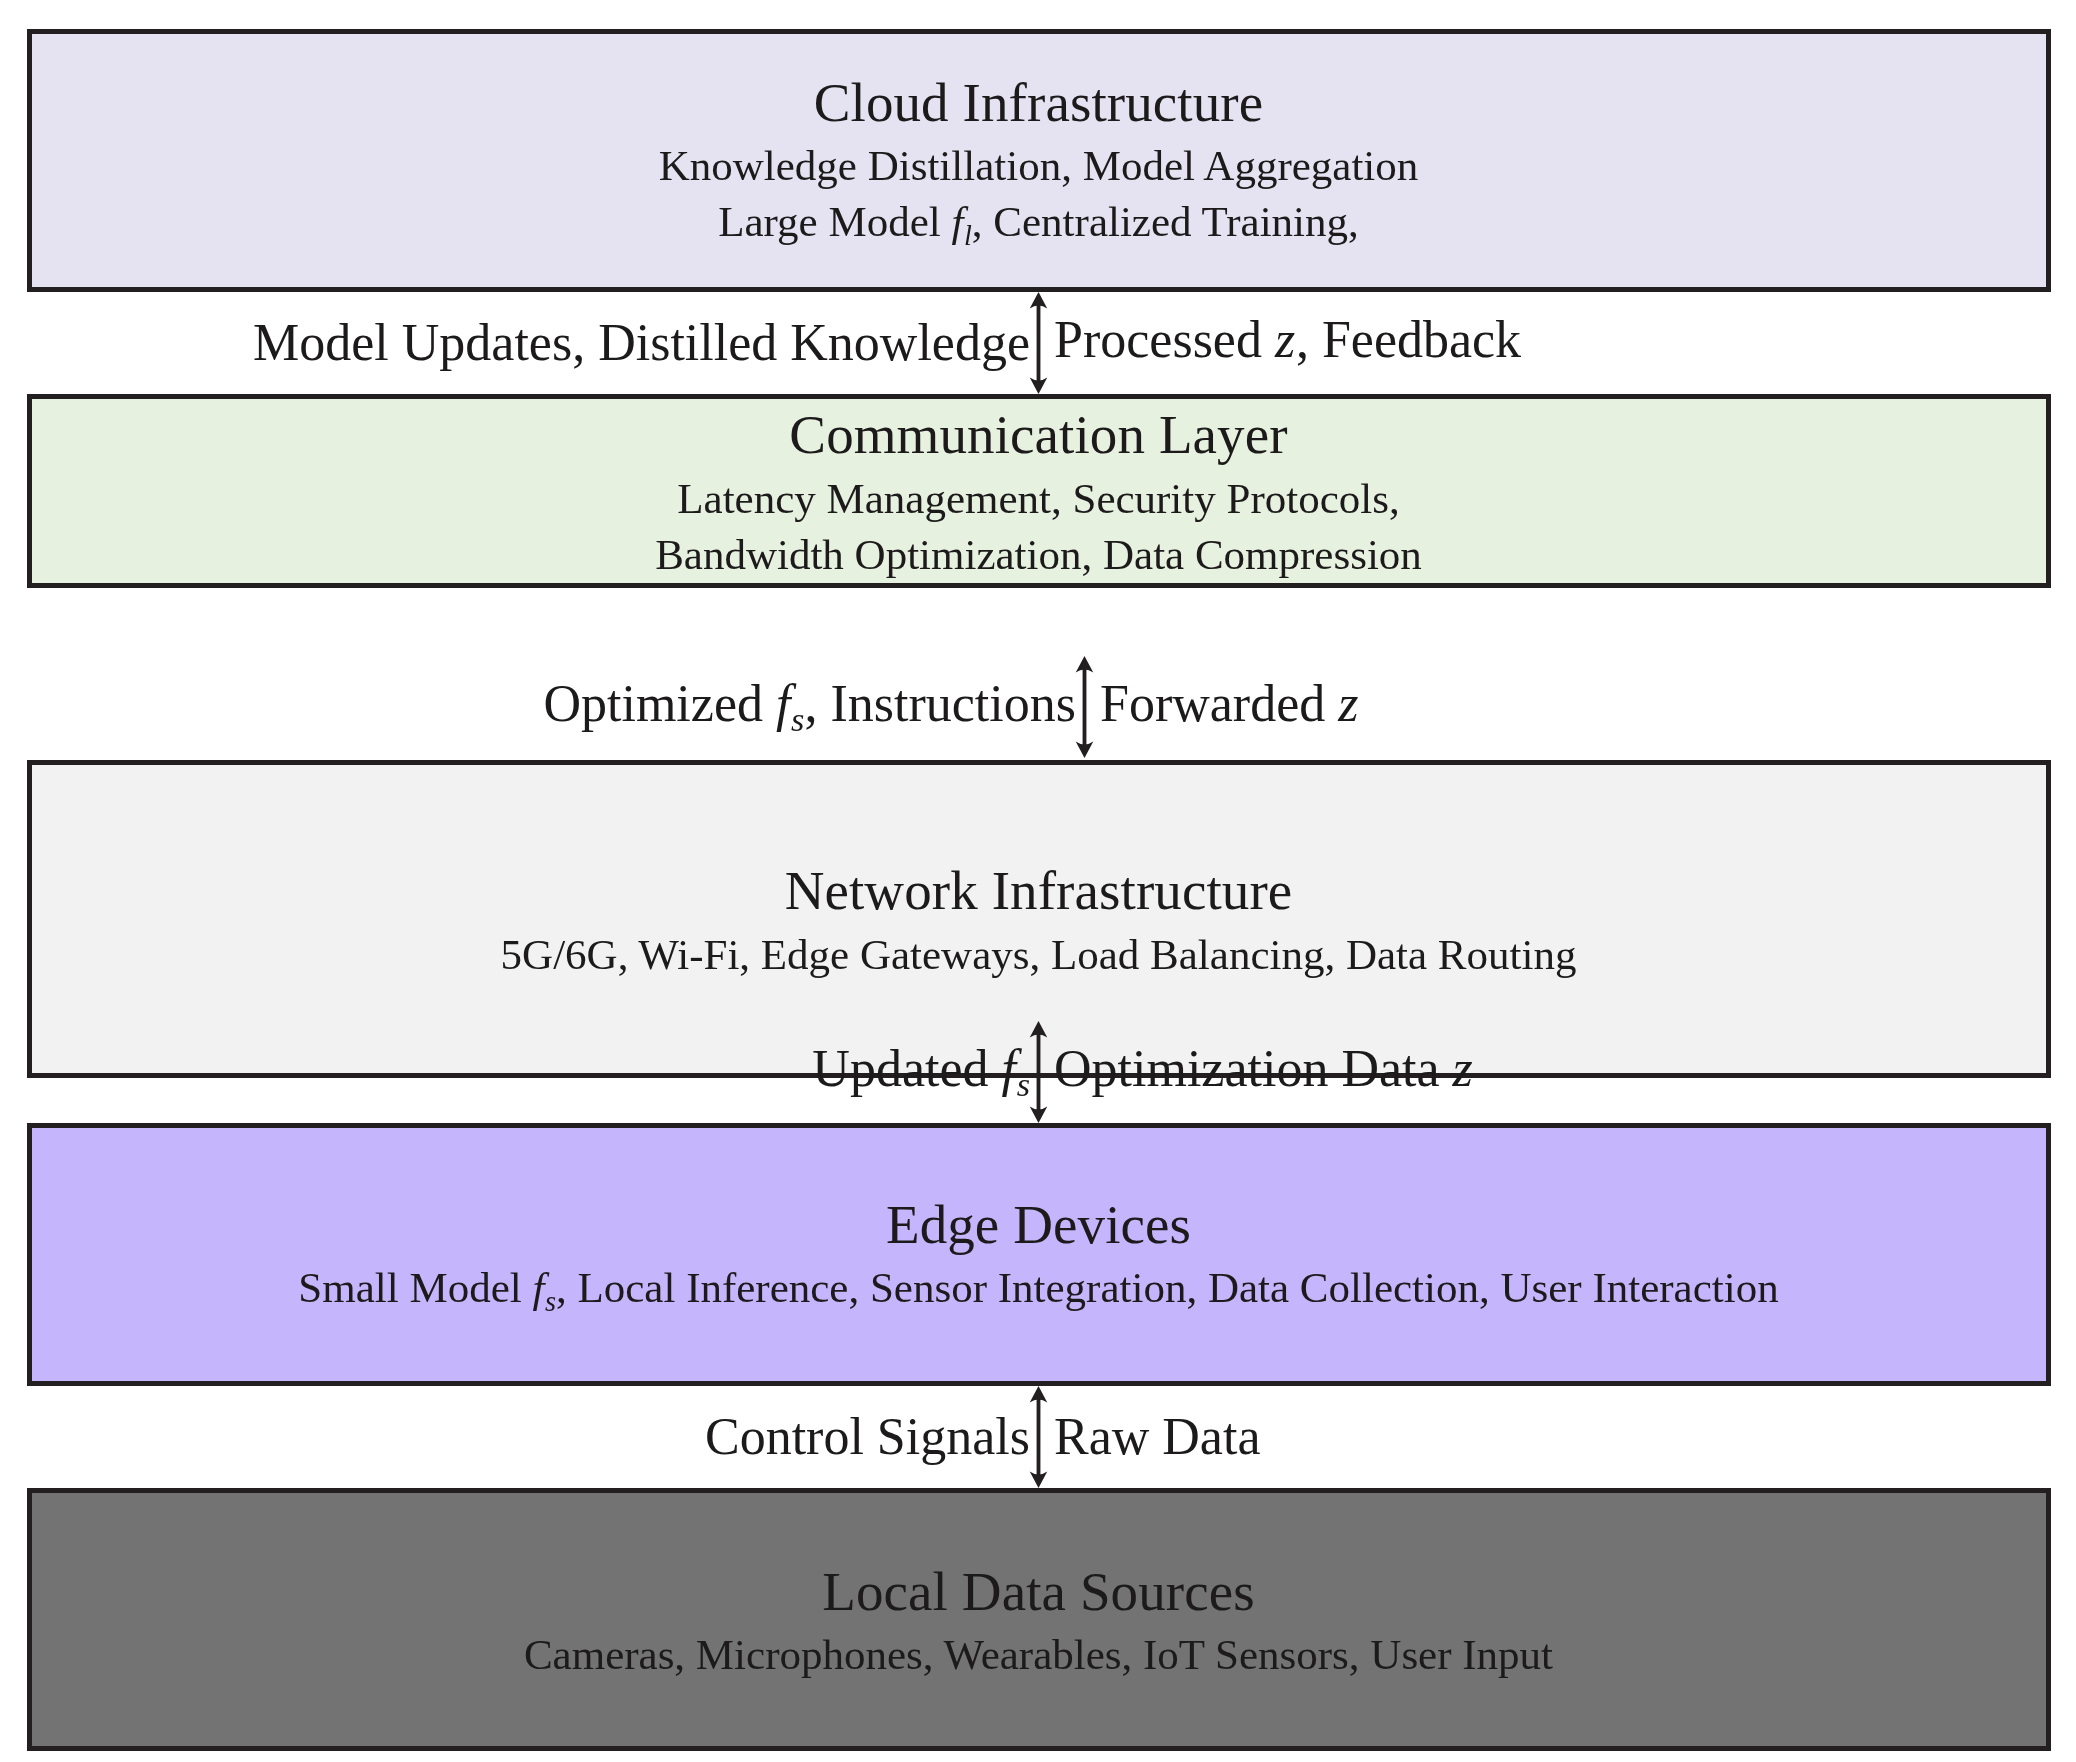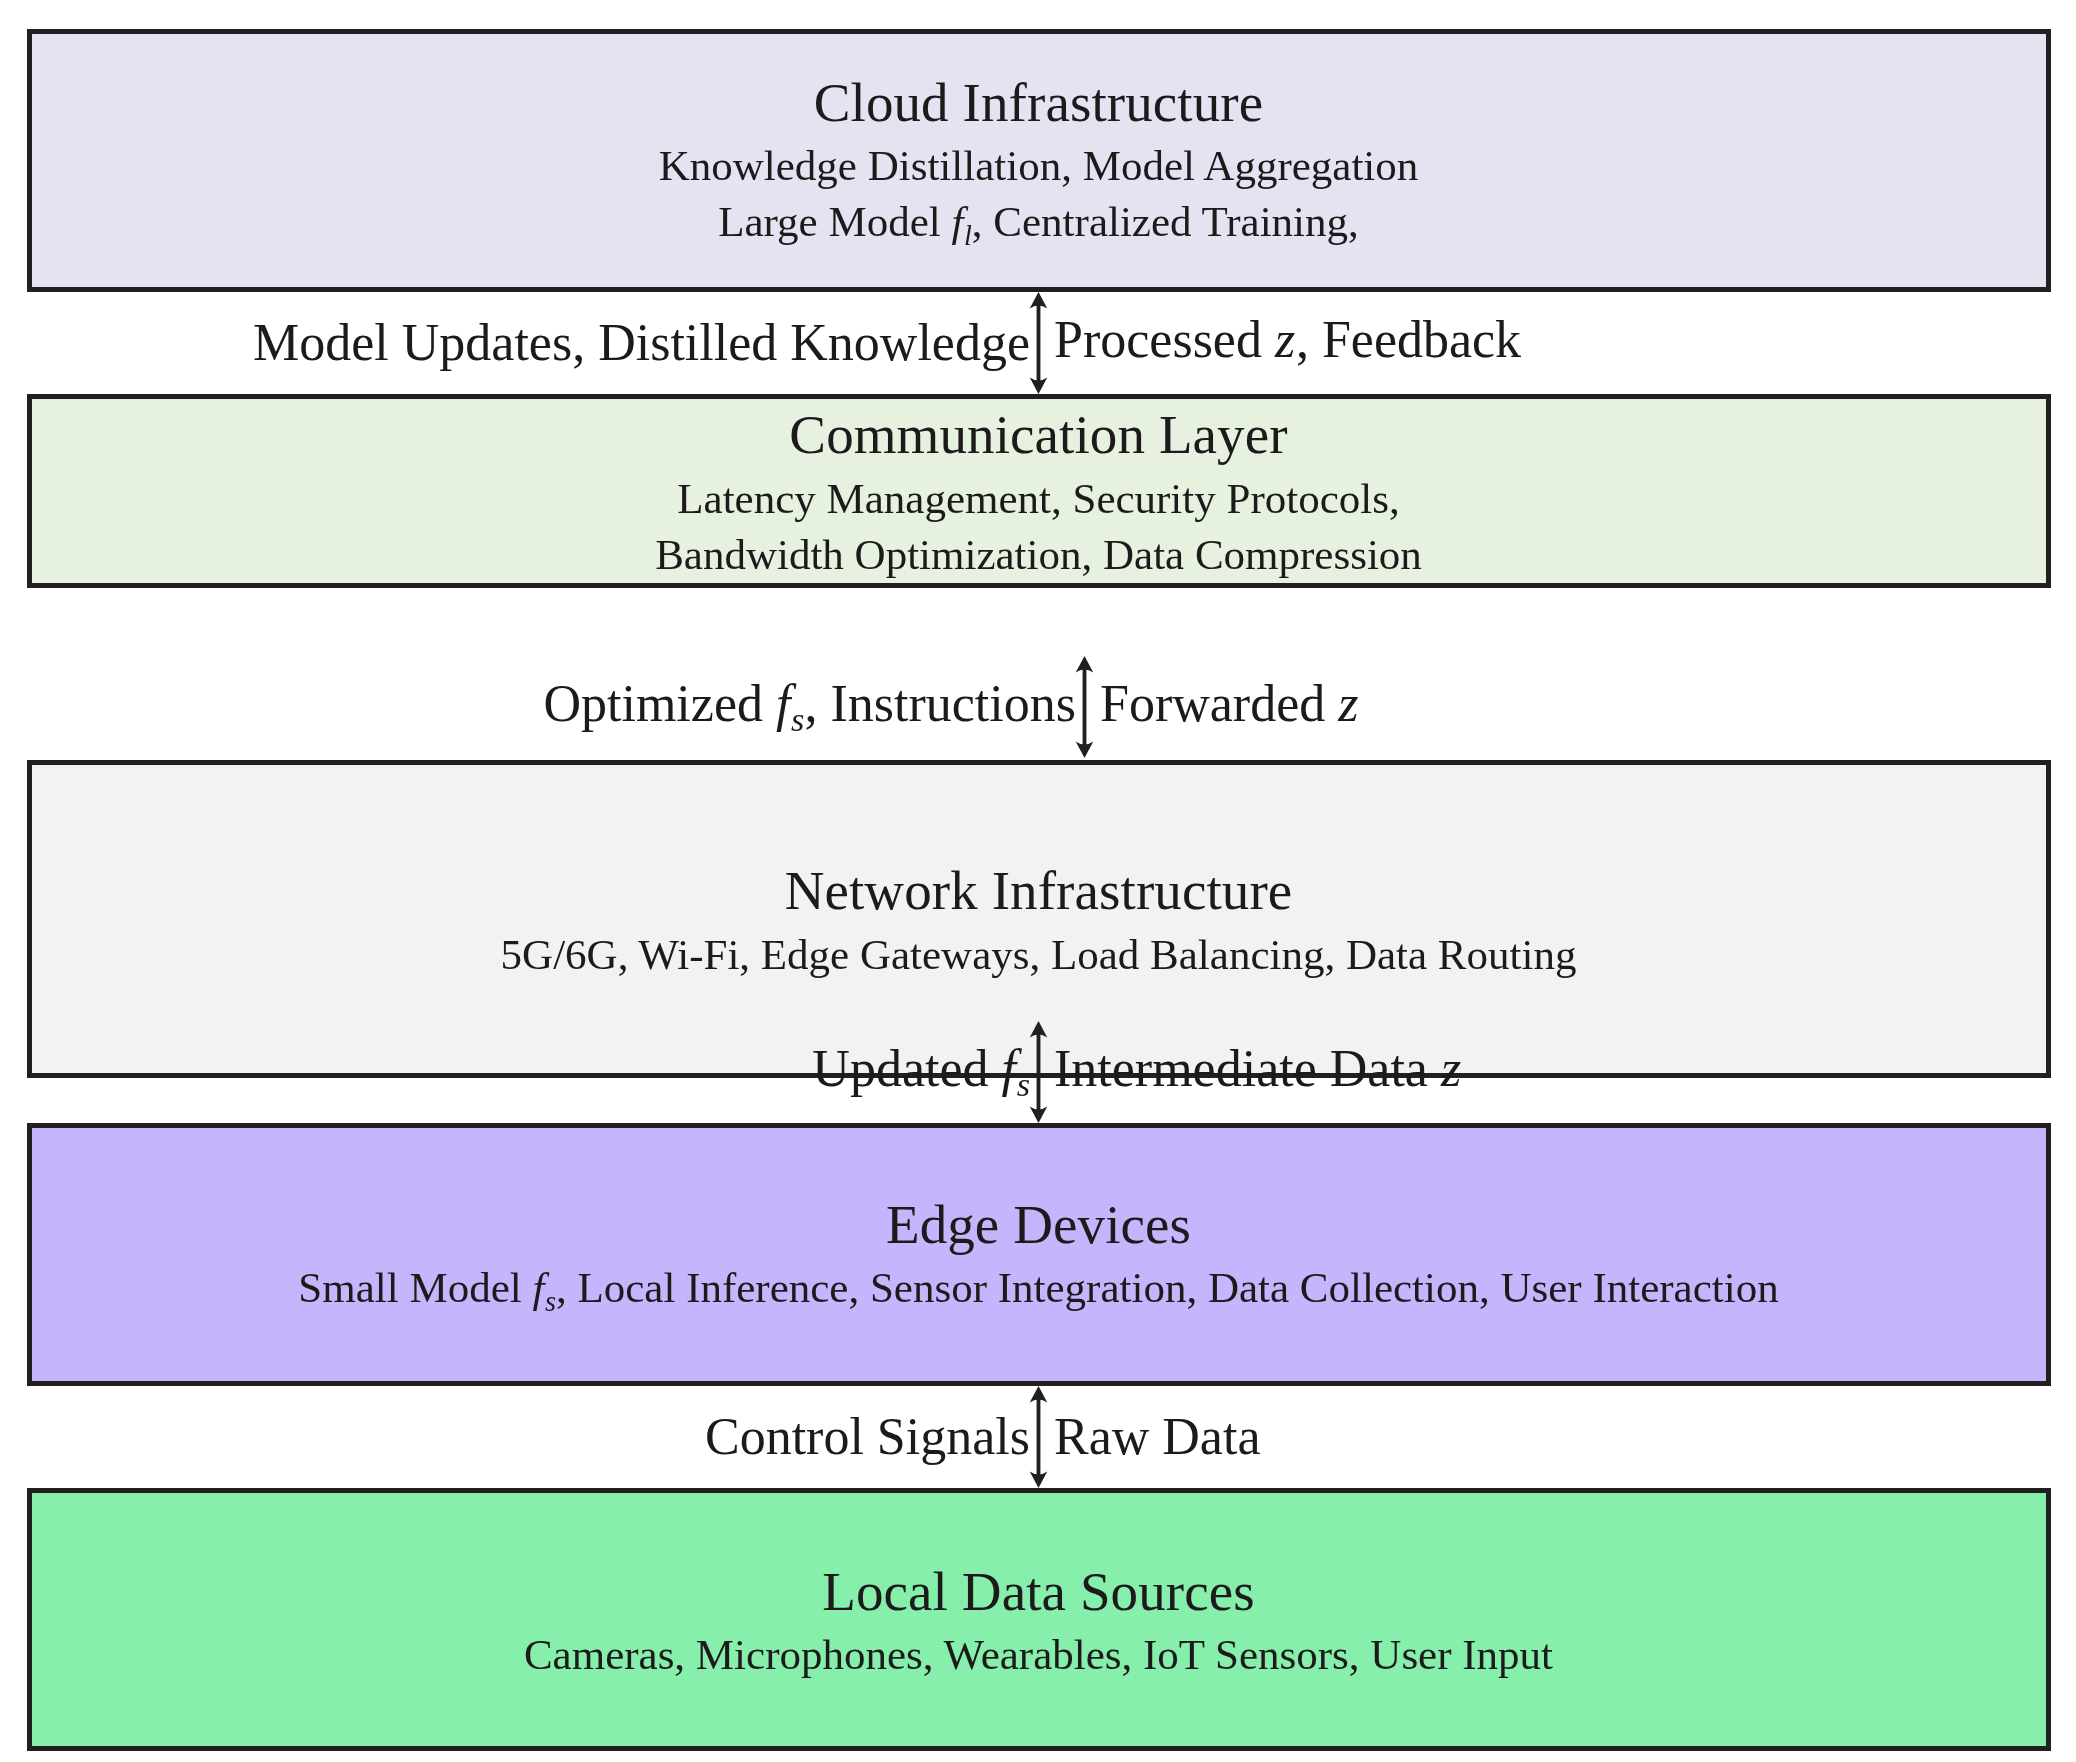--- a/index.html
+++ b/index.html
@@ -159,21 +159,21 @@
   <div class="connector" id="conn-3">
     <span class="lbl lbl-left">
       <span>Updated </span><span class="mi"><span>f</span><sub>s</sub></span><span></span>
     </span>
     <svg class="arrow-svg" viewBox="0 0 82 185" preserveAspectRatio="none">
       <line x1="41" y1="8" x2="41" y2="177" stroke="#231f20" stroke-width="7"></line>
       <path d="M41 0 L57 30 Q41 19 25 30 Z" fill="#231f20"></path>
       <path d="M41 185 L57 155 Q41 166 25 155 Z" fill="#231f20"></path>
     </svg>
     <span class="lbl lbl-right">
-      <span>Intermediate Data </span><span class="mi"><span>z</span><sub></sub></span><span></span>
+      <span>Optimization Data </span><span class="mi"><span>z</span><sub></sub></span><span></span>
     </span>
   </div>
 
   <div class="layer-box" id="box-edge" style="background: #c4b5fd;">
     <div class="layer-title">Edge Devices</div>
     <div class="layer-line">
       <span>Small Model </span><span class="mi"><span>f</span><sub>s</sub></span><span>, Local Inference, Sensor Integration, Data Collection, User Interaction</span>
     </div>
   </div>
 
@@ -184,21 +184,21 @@
     <svg class="arrow-svg" viewBox="0 0 82 185" preserveAspectRatio="none">
       <line x1="41" y1="8" x2="41" y2="177" stroke="#231f20" stroke-width="7"></line>
       <path d="M41 0 L57 30 Q41 19 25 30 Z" fill="#231f20"></path>
       <path d="M41 185 L57 155 Q41 166 25 155 Z" fill="#231f20"></path>
     </svg>
     <span class="lbl lbl-right">
       <span>Raw Data</span>
     </span>
   </div>
 
-  <div class="layer-box" id="box-local" style="background: #86efac;">
+  <div class="layer-box" id="box-local" style="background: #737373;">
     <div class="layer-title">Local Data Sources</div>
     <div class="layer-line">
       <span>Cameras, Microphones, Wearables, IoT Sensors, User Input</span>
     </div>
   </div>
 
 </div>
 
 
 </body></html>

